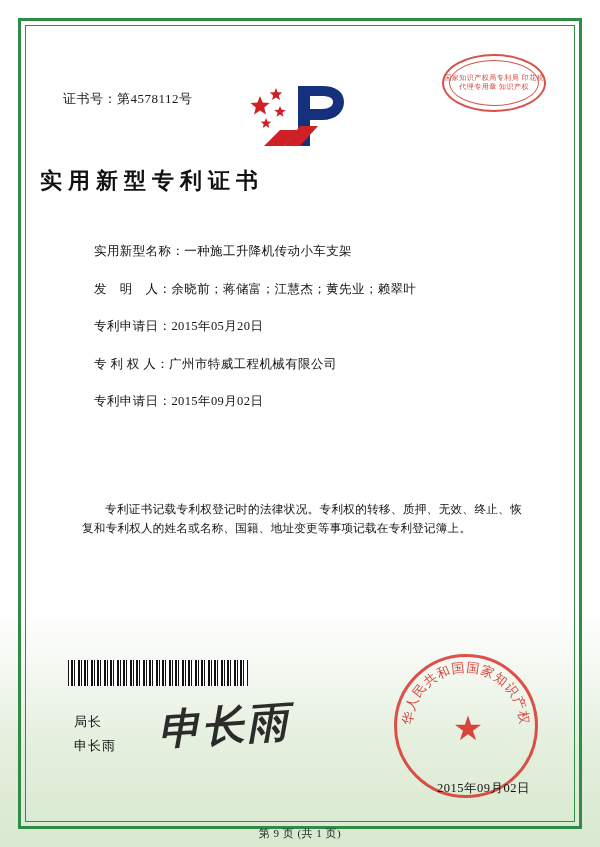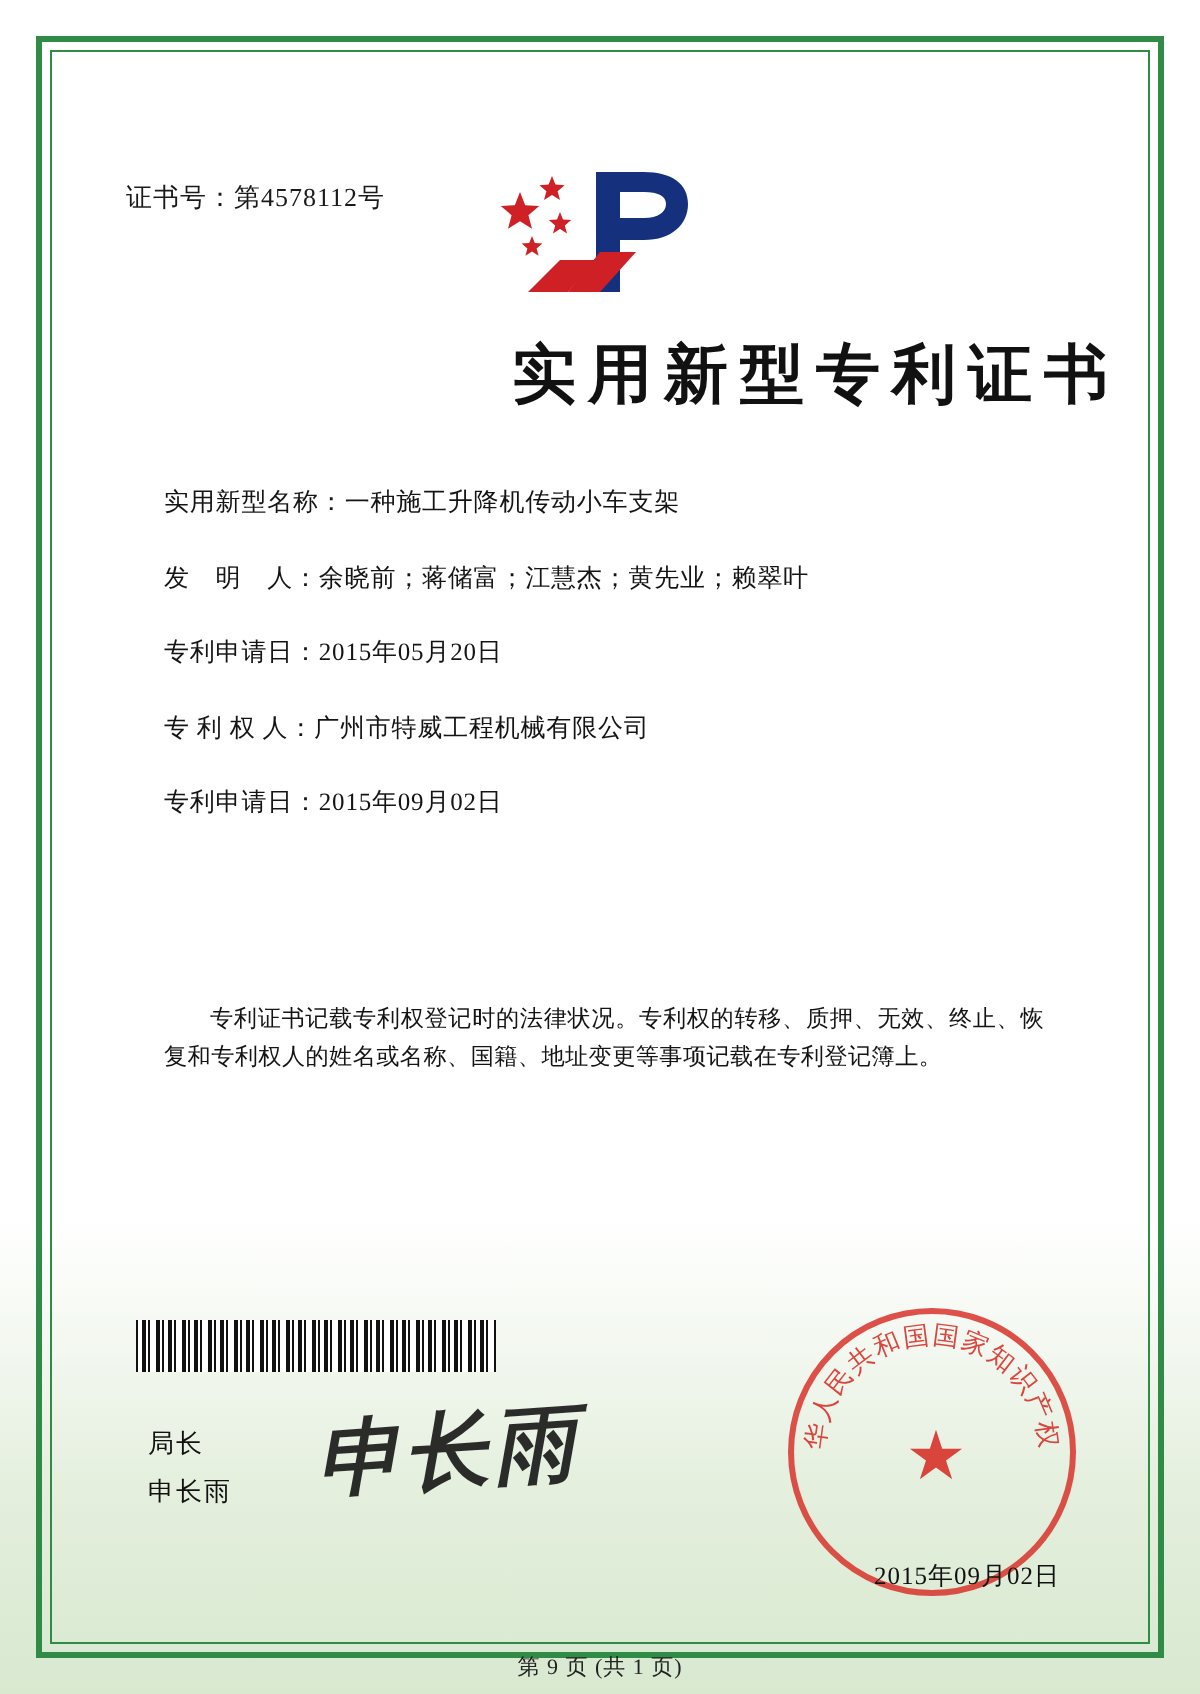--- a/index.html
+++ b/index.html
@@ -92,39 +92,40 @@
     left: 50%;
     transform: translateX(-50%);
     top: 42px;
     width: 120px;
     height: 72px;
   }
   .title {
     position: absolute;
     left: 0; right: 0;
     top: 128px;
-    text-align: right;
-    font-size: 32px;
+    text-align: left;
+    font-size: 22px;
     font-weight: bold;
     letter-spacing: 6px;
     color: #111111;
     font-family: "Liberation Serif", "DejaVu Serif", serif;
   }
   .fields {
     position: absolute;
     left: 42px;
     right: 20px;
     top: 205px;
   }
   .field {
     font-size: 12.5px;
     color: #141414;
     margin-bottom: 20.5px;
     letter-spacing: 0.4px;
     white-space: nowrap;
+    margin-left: 12px;
   }
   .field .label {
     display: inline-block;
   }
   .field .value {
     display: inline;
   }
   .body-text {
     position: absolute;
     left: 42px;
@@ -235,20 +236,25 @@
 
   <div class="border-outer"></div>
   <div class="border-inner"></div>
 
   <div class="content">
 
     <div class="serial">
       <span>证书号：第</span><span>4578112</span><span>号</span>
     </div>
 
+    <div class="seal-top">
+      <div class="oval"></div>
+      <div class="oval inner"></div>
+      <div class="txt">国家知识产权局专利局 印花税 代理专用章 知识产权</div>
+    </div>
 
     <div class="emblem">
       <svg viewBox="0 0 120 72" width="120" height="72" aria-hidden="true">
 
         <path d="M58 6 L58 66 L70 66 L70 40 L82 40 C96 40 104 32 104 22 C104 12 96 6 82 6 Z" fill="#15317e"></path>
         <path d="M70 16 L82 16 C89 16 93 18 93 22 C93 26 89 29 82 29 L70 29 Z" fill="#ffffff"></path>
 
         <path d="M44 66 L60 66 L78 46 L60 46 Z" fill="#cf2026"></path>
         <path d="M24 66 L44 66 L58 50 L40 50 Z" fill="#cf2026"></path>
 

